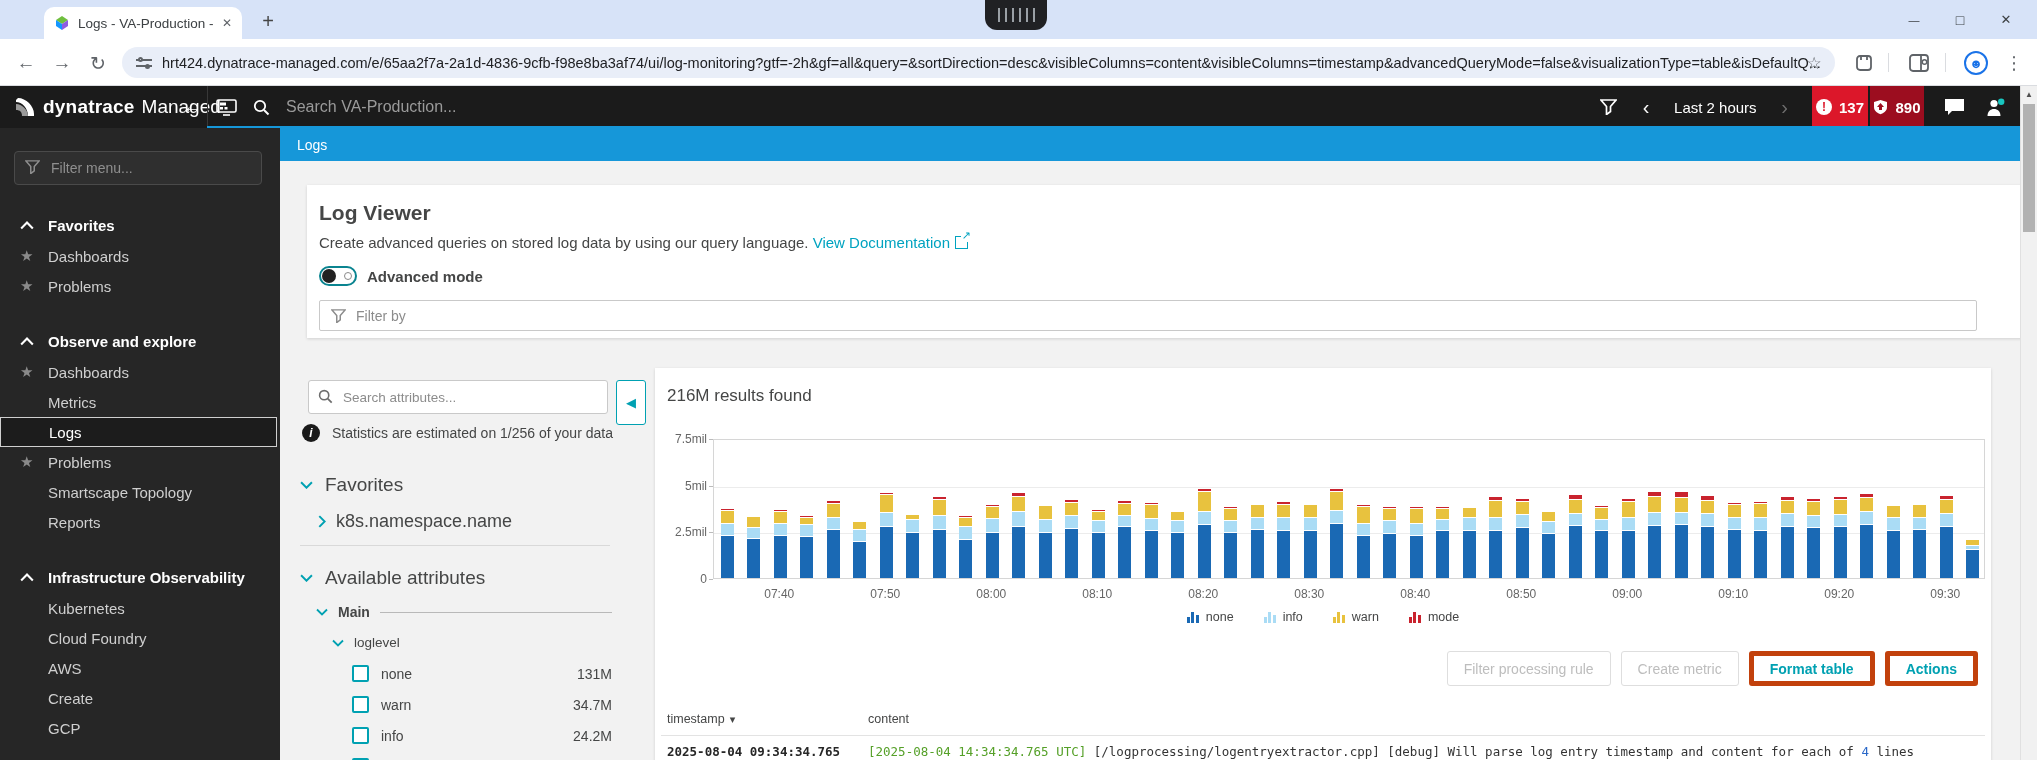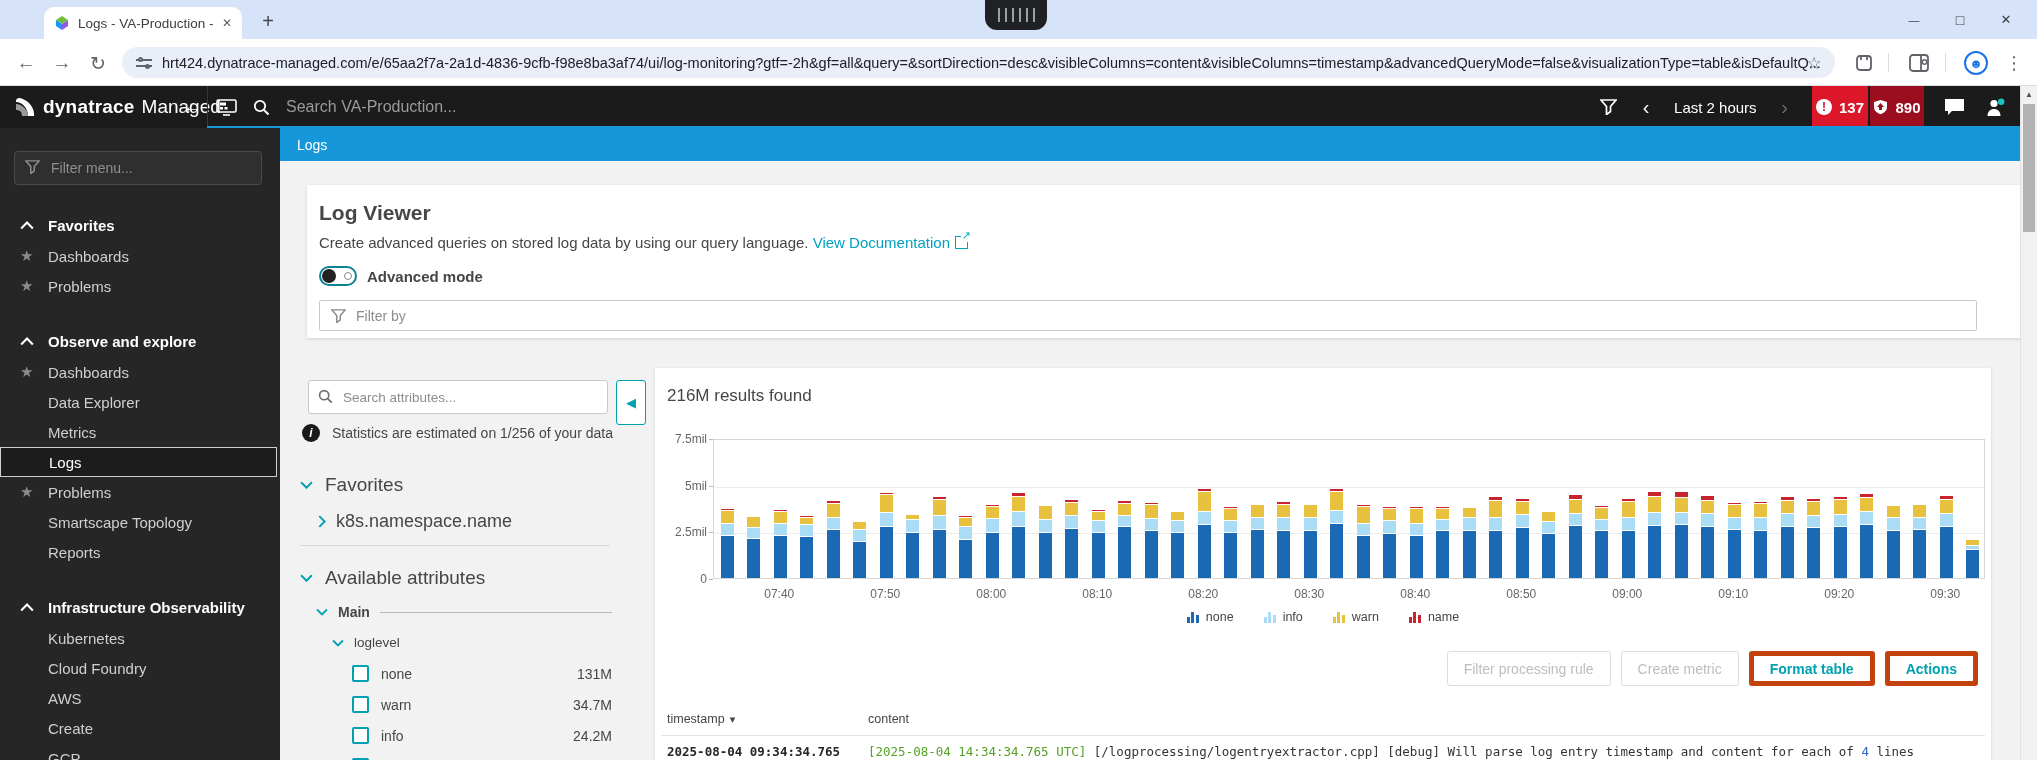--- a/index.html
+++ b/index.html
@@ -340,24 +340,20 @@
           <path d="M1 6 L6 1 L11 6" fill="none" stroke="#fff" stroke-width="1.8"></path>
         </svg>
         <span class="side-sec-label">Observe and explore</span>
       </div>
       <div class="side-item">
         <span class="side-ic star"></span>
         <span class="side-label">Dashboards</span>
       </div>
       <div class="side-item">
         <span class="side-ic"></span>
-        <span class="side-label">Data Explorer</span>
-      </div>
-      <div class="side-item">
-        <span class="side-ic"></span>
         <span class="side-label">Metrics</span>
       </div>
       <div class="side-item selected">
         <span class="side-ic"></span>
         <span class="side-label">Logs</span>
       </div>
       <div class="side-item">
         <span class="side-ic star"></span>
         <span class="side-label">Problems</span>
       </div>
@@ -833,21 +829,21 @@
             <i style="height: 8px; background: rgb(232, 194, 62);"></i>
           </span>
           <span class="lg-label">warn</span>
         </div>
         <div class="lg-item">
           <span class="lg-icon">
             <i style="height: 6px; background: rgb(201, 35, 46);"></i>
             <i style="height: 11px; background: rgb(201, 35, 46);"></i>
             <i style="height: 8px; background: rgb(201, 35, 46);"></i>
           </span>
-          <span class="lg-label">name</span>
+          <span class="lg-label">mode</span>
         </div>
       </div>
     <div id="btn-row">
         <div class="btn disabled">Filter processing rule</div>
         <div class="btn disabled">Create metric</div>
         <div class="btn enabled">Format table</div>
         <div class="btn enabled">Actions</div>
       </div>
     <div id="table-head">
       <div class="th th-ts">

